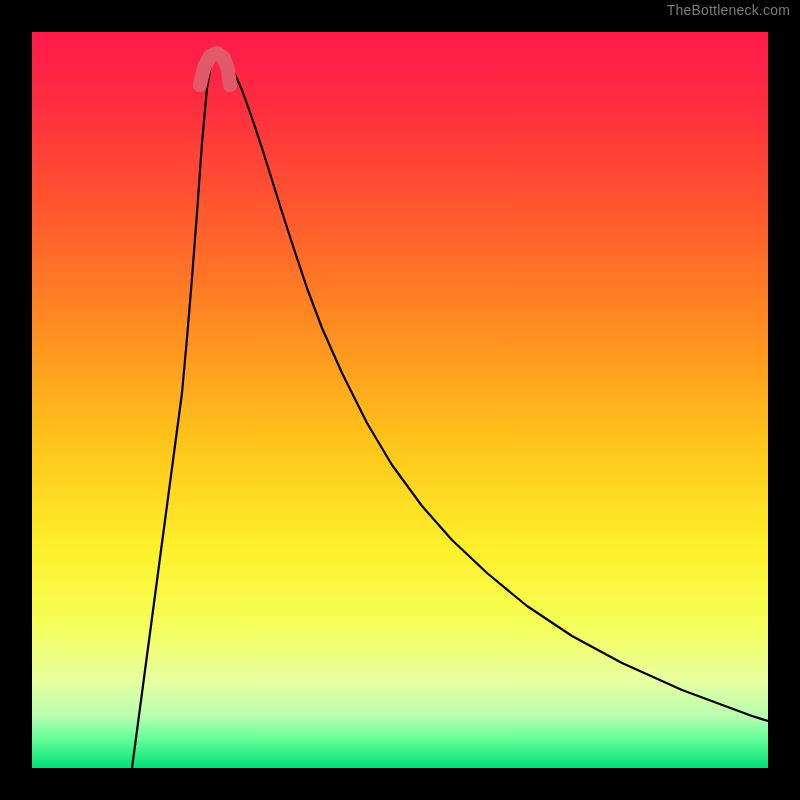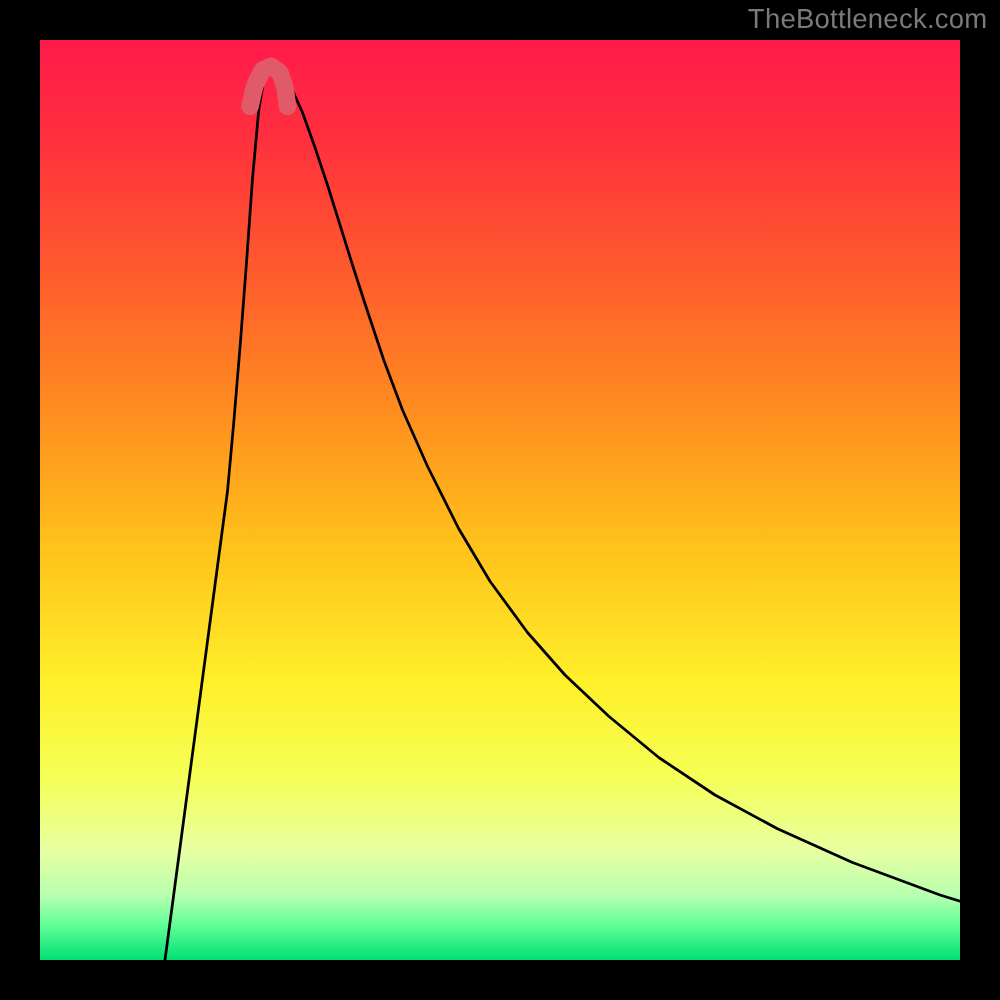--- a/index.html
+++ b/index.html
@@ -17,21 +17,21 @@
     top: 0;
     width: 800px;
     height: 800px;
     background: #000000;
   }
   .watermark {
     position: absolute;
     top: 2px;
     right: 10px;
     color: #7a7a7a;
-    font-size: 22px;
+    font-size: 14px;
     font-weight: 400;
     letter-spacing: 0.2px;
     z-index: 10;
   }
   .plot {
     position: absolute;
     left: 32px;
     top: 32px;
     width: 736px;
     height: 736px;

